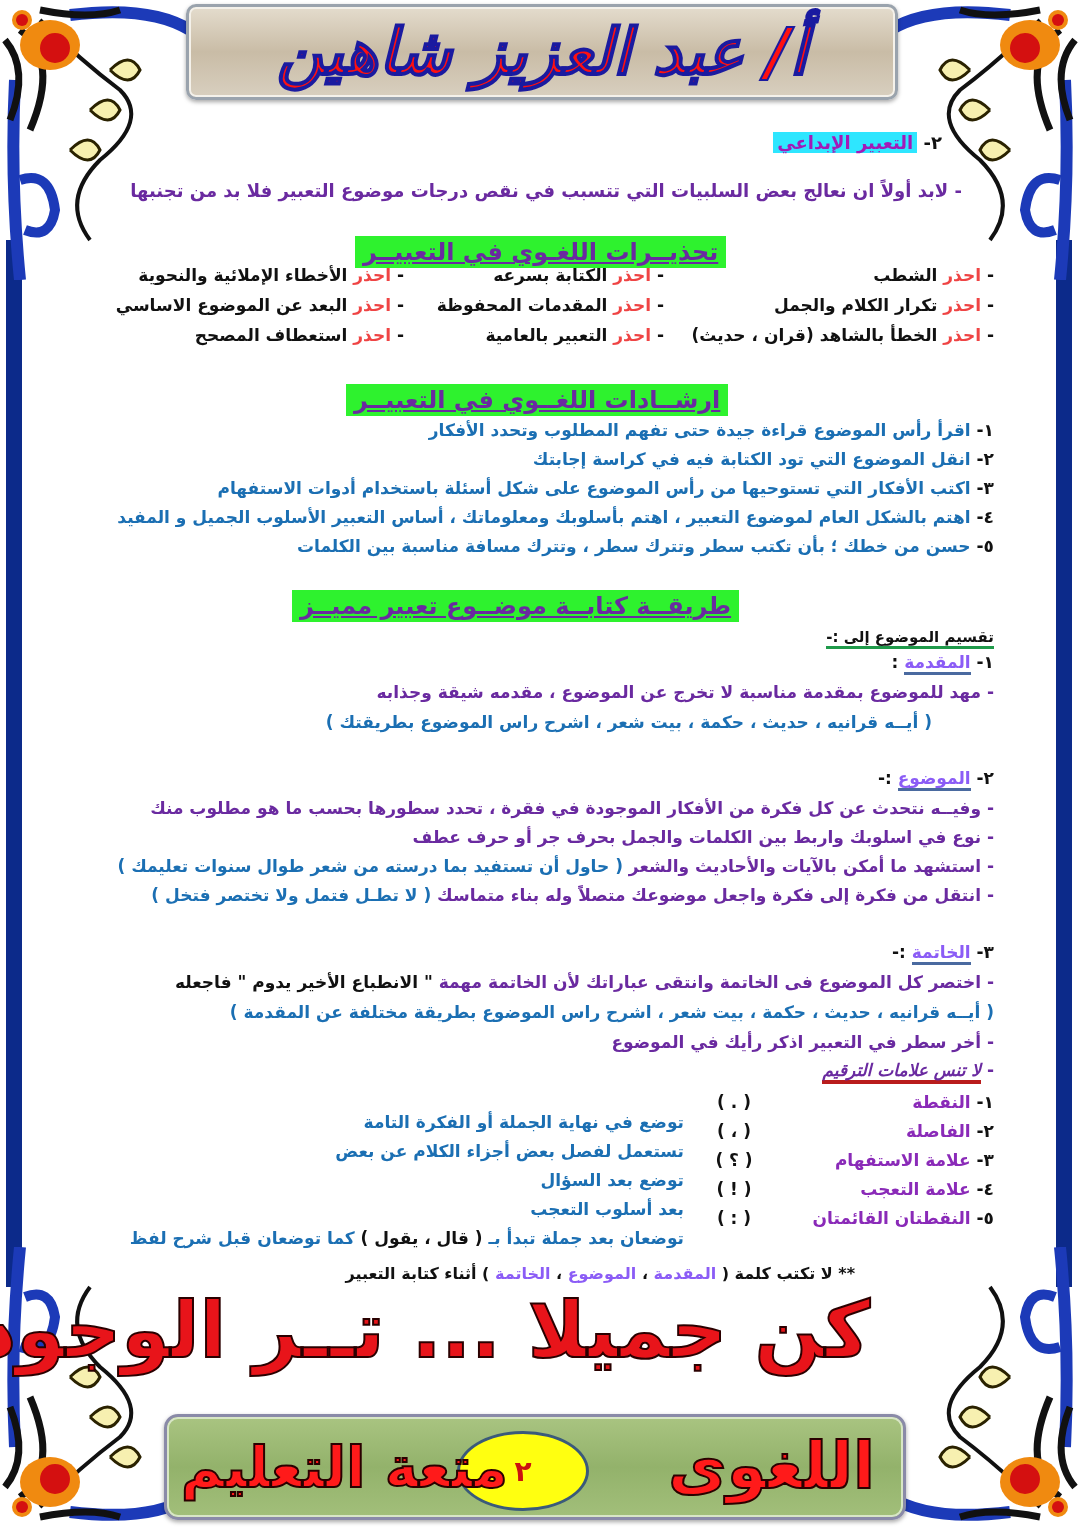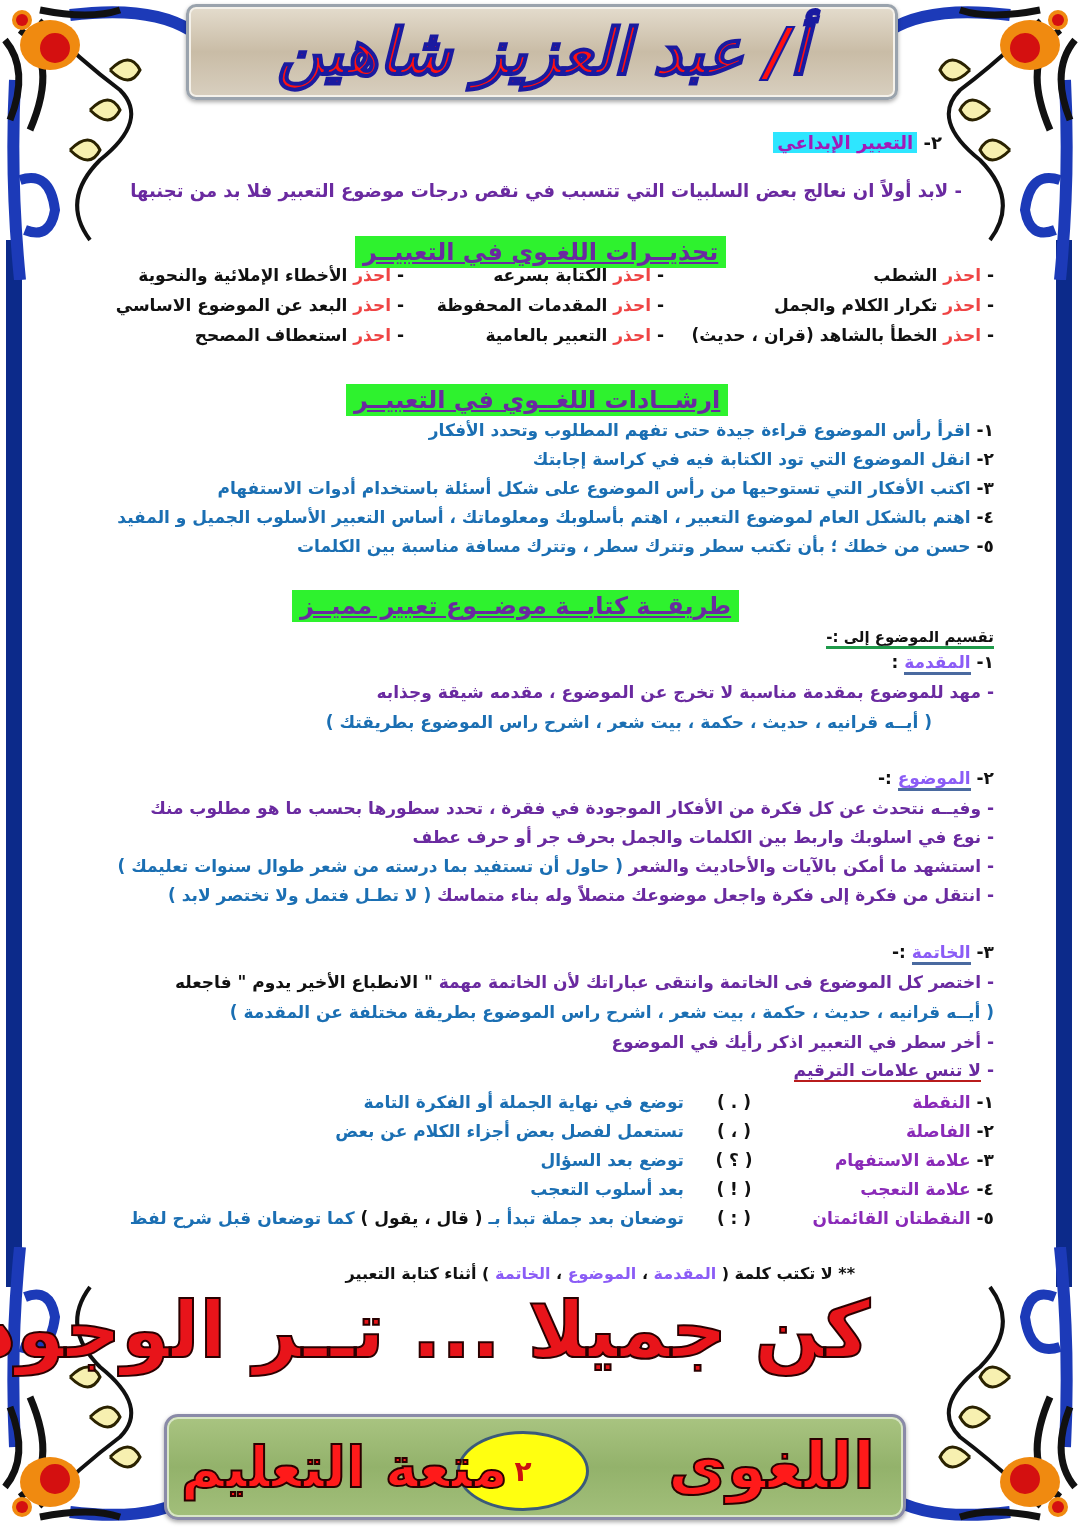--- a/index.html
+++ b/index.html
@@ -44,26 +44,26 @@
   .highlight-cyan { background: #2ee6ff; color: #a21ab8; padding: 0 4px; }
 
   .warn-grid { position: absolute; top: 265px; right: 86px; width: 920px; }
   .warn-row { display: flex; flex-direction: row; height: 30px; font-size: 17px; }
   .warn-cell { white-space: nowrap; }
   .warn-cell .kw { color: #ef4444; }
   .c1 { width: 330px; } .c2 { width: 260px; } .c3 { width: 330px; }
 
   .underline-green { border-bottom: 3px solid #1f9a4a; }
   .underline-blue { border-bottom: 3px solid #4a6aa0; }
-  .underline-red { border-bottom: 2px solid #b91c1c; }
+  .underline-red { border-bottom: 4px solid #b91c1c; font-style: italic; }
 
   .punct-row { position: absolute; display: flex; flex-direction: row; height: 30px; font-size: 17px; }
   .punct-name { width: 210px; color: #8a2ab8; }
   .punct-mark { width: 100px; text-align: center; color: #111; }
-  .punct-desc { color: #1b6fb3; white-space: nowrap; }
+  .punct-desc { color: #1b6fb3; white-space: nowrap; margin-top: 20px; }
 
   .motto {
     position: absolute; left: 170px; top: 1285px; width: 700px; text-align: center;
     font-size: 78px; font-weight: bold; color: #e8141a; -webkit-text-stroke: 2px #2a0000;
     white-space: nowrap; letter-spacing: 2px;
   }
 
   .footer-banner {
     position: absolute; left: 164px; top: 1414px; width: 742px; height: 106px;
     border-radius: 14px; border: 3px solid #8a8aa8;
@@ -189,21 +189,21 @@
 <div class="line purple" style="top:682px; right:86px;">-  مهد للموضوع بمقدمة مناسبة لا تخرج عن الموضوع ، مقدمه شيقة وجذابه</div>
 <div class="line blue" style="top:712px; right:148px;">( أيــه قرانيه   ،   حديث   ،  حكمة  ،  بيت شعر    ،   اشرح راس الموضوع بطريقتك   )</div>
 
 <div class="line black" style="top:768px; right:86px;">
   <span>٢-</span>
   <span class="red underline-blue">الموضوع</span><span> :-</span>
 </div>
 <div class="line purple" style="top:798px; right:86px;"><span>-  وفيــه نتحدث عن كل فكرة من الأفكار الموجودة  في فقرة ، تحدد سطورها بحسب ما  هو مطلوب منك</span></div>
 <div class="line purple" style="top:827px; right:86px;"><span>- نوع في اسلوبك واربط بين الكلمات والجمل بحرف جر أو حرف عطف</span></div>
 <div class="line purple" style="top:856px; right:86px;"><span>- استشهد ما أمكن بالآيات  والأحاديث والشعر  </span><span class="blue">( حاول أن تستفيد بما درسته من شعر طوال سنوات تعليمك )</span></div>
-<div class="line purple" style="top:885px; right:86px;"><span>- انتقل من فكرة إلى فكرة واجعل موضوعك متصلاً وله بناء متماسك  </span><span class="blue">( لا تطـل فتمل ولا تختصر لابد  )</span></div>
+<div class="line purple" style="top:885px; right:86px;"><span>- انتقل من فكرة إلى فكرة واجعل موضوعك متصلاً وله بناء متماسك  </span><span class="blue">( لا تطـل فتمل ولا تختصر فتخل  )</span></div>
 
 <div class="line black" style="top:942px; right:86px;">
   <span>٣-</span>
   <span class="red underline-blue">الخاتمة</span><span>  :-</span>
 </div>
 <div class="line" style="top:972px; right:86px;">
   <span class="purple">- اختصر كل الموضوع فى الخاتمة وانتقى عباراتك لأن الخاتمة مهمة  </span><span class="black">" الانطباع الأخير يدوم  " فاجعله</span>
 </div>
 <div class="line blue" style="top:1002px; right:86px;">( أيــه قرانيه   ،   حديث  ،   حكمة  ،  بيت شعر    ،   اشرح راس الموضوع بطريقة مختلفة عن المقدمة  )</div>
 <div class="line purple" style="top:1032px; right:86px;">- أخر سطر في التعبير اذكر رأيك في الموضوع</div>

